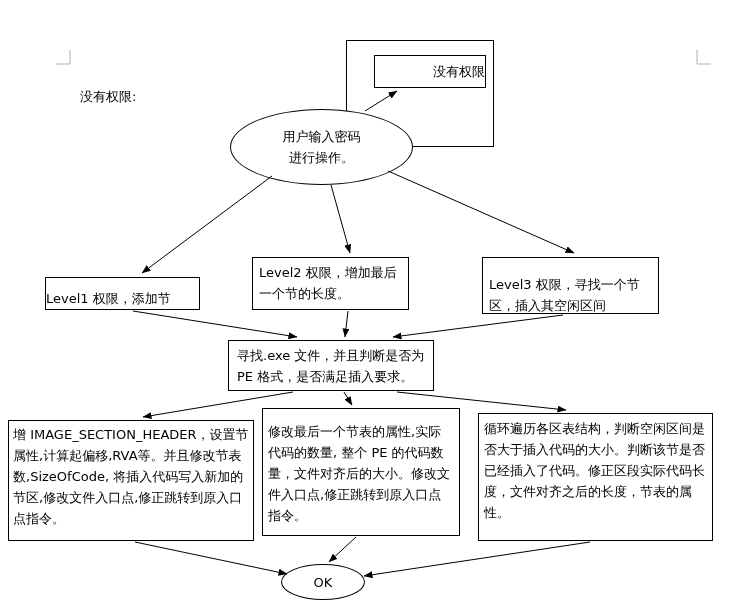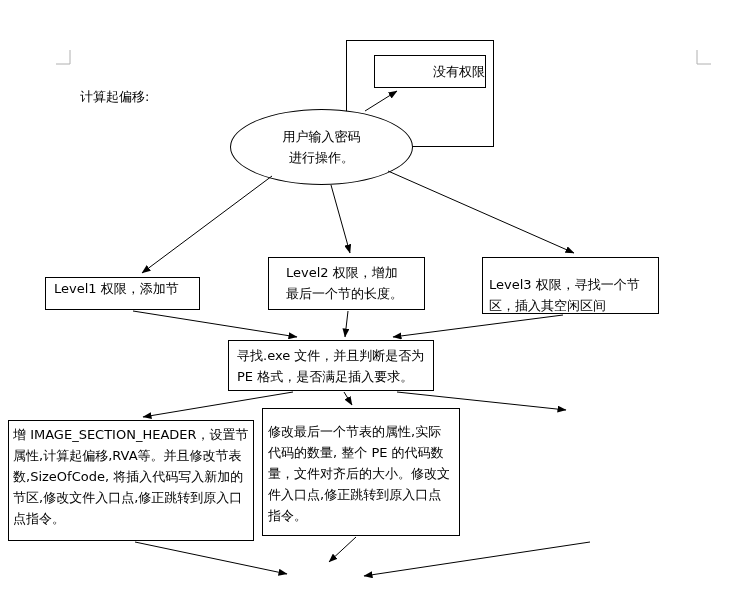--- a/index.html
+++ b/index.html
@@ -18,22 +18,22 @@
   .ellipse { border-radius:50%; display:flex; align-items:center; justify-content:center; text-align:center; }
   
   #n-frame  { left:346px; top:40px;  width:148px; height:107px; z-index:1; }
   #n-noperm { left:374px; top:55px;  width:112px; height:33px;  z-index:2;
               display:flex; align-items:center; justify-content:flex-end; }
   
   #n-user   { left:230px; top:109px; width:183px; height:76px; z-index:2; }
   #n-user .ellipse-text { width:82px; line-break:anywhere; }
   
   #n-l1 { left:45px;  top:277px; width:155px; height:33px; z-index:1;
-          display:flex; align-items:flex-start; padding:0 8px; }
-  #n-l2 { left:268px; top:257px; width:157px; height:53px; z-index:1; padding:4px 17px; }
+          display:flex; align-items:flex-end; padding:0 0; }
+  #n-l2 { left:252px; top:257px; width:157px; height:53px; z-index:1; padding:4px 6px; }
   #n-l3 { left:482px; top:257px; width:177px; height:57px; z-index:1; padding:16px 6px; }
   
   #n-pe { left:228px; top:340px; width:206px; height:51px; z-index:1; padding:4px 8px; }
   
   #n-b1 { left:8px;   top:420px; width:246px; height:121px; z-index:1; padding:3px 4px; }
   #n-b2 { left:262px; top:408px; width:198px; height:128px; z-index:1; padding:12px 5px; }
   #n-b3 { left:478px; top:413px; width:235px; height:128px; z-index:1; padding:4px 5px; }
   
   #n-ok { left:281px; top:564px; width:84px; height:36px; z-index:1; }
   
@@ -41,21 +41,21 @@
               z-index:5; pointer-events:none; }
   svg.edges .edge { stroke:var(--stroke,#000); stroke-width:1; fill:none; }
   svg.edges .mark { stroke:var(--margin-mark,#b0b0b0); stroke-width:1; fill:none; }
   #ah path { fill:var(--stroke,#000); }
 </style>
 </head>
 <body>
 
 <div class="page">
 
-  <div class="caption">计算起偏移:</div>
+  <div class="caption">没有权限:</div>
 
   <div class="node" id="n-frame"></div>
 
   <div class="node" id="n-noperm">
     <span>没有权限</span>
   </div>
 
   <div class="node ellipse" id="n-user">
     <span class="ellipse-text">用户输入密码进行操作。</span>
   </div>
@@ -77,21 +77,27 @@
   </div>
 
   <div class="node" id="n-b1">
     <span>增 IMAGE_SECTION_HEADER，设置节属性,计算起偏移,RVA等。并且修改节表数,SizeOfCode, 将插入代码写入新加的节区,修改文件入口点,修正跳转到原入口点指令。</span>
   </div>
 
   <div class="node" id="n-b2">
     <span>修改最后一个节表的属性,实际代码的数量, 整个 PE 的代码数量，文件对齐后的大小。修改文件入口点,修正跳转到原入口点指令。</span>
   </div>
 
+  <div class="node" id="n-b3">
+    <span>循环遍历各区表结构，判断空闲区间是否大于插入代码的大小。判断该节是否已经插入了代码。修正区段实际代码长度，文件对齐之后的长度，节表的属性。</span>
+  </div>
 
+  <div class="node ellipse" id="n-ok">
+    <span>OK</span>
+  </div>
 
   <svg class="edges" viewBox="0 0 746 607">
     <defs>
       <marker id="ah" markerWidth="9" markerHeight="7" refX="8.5" refY="3.5" orient="auto">
         <path d="M0,0 L9,3.5 L0,7 Z"></path>
       </marker>
     </defs>
 
     <path class="mark" d="M56,64 L70,64 L70,50"></path>
     <path class="mark" d="M711,64 L697,64 L697,50"></path>

